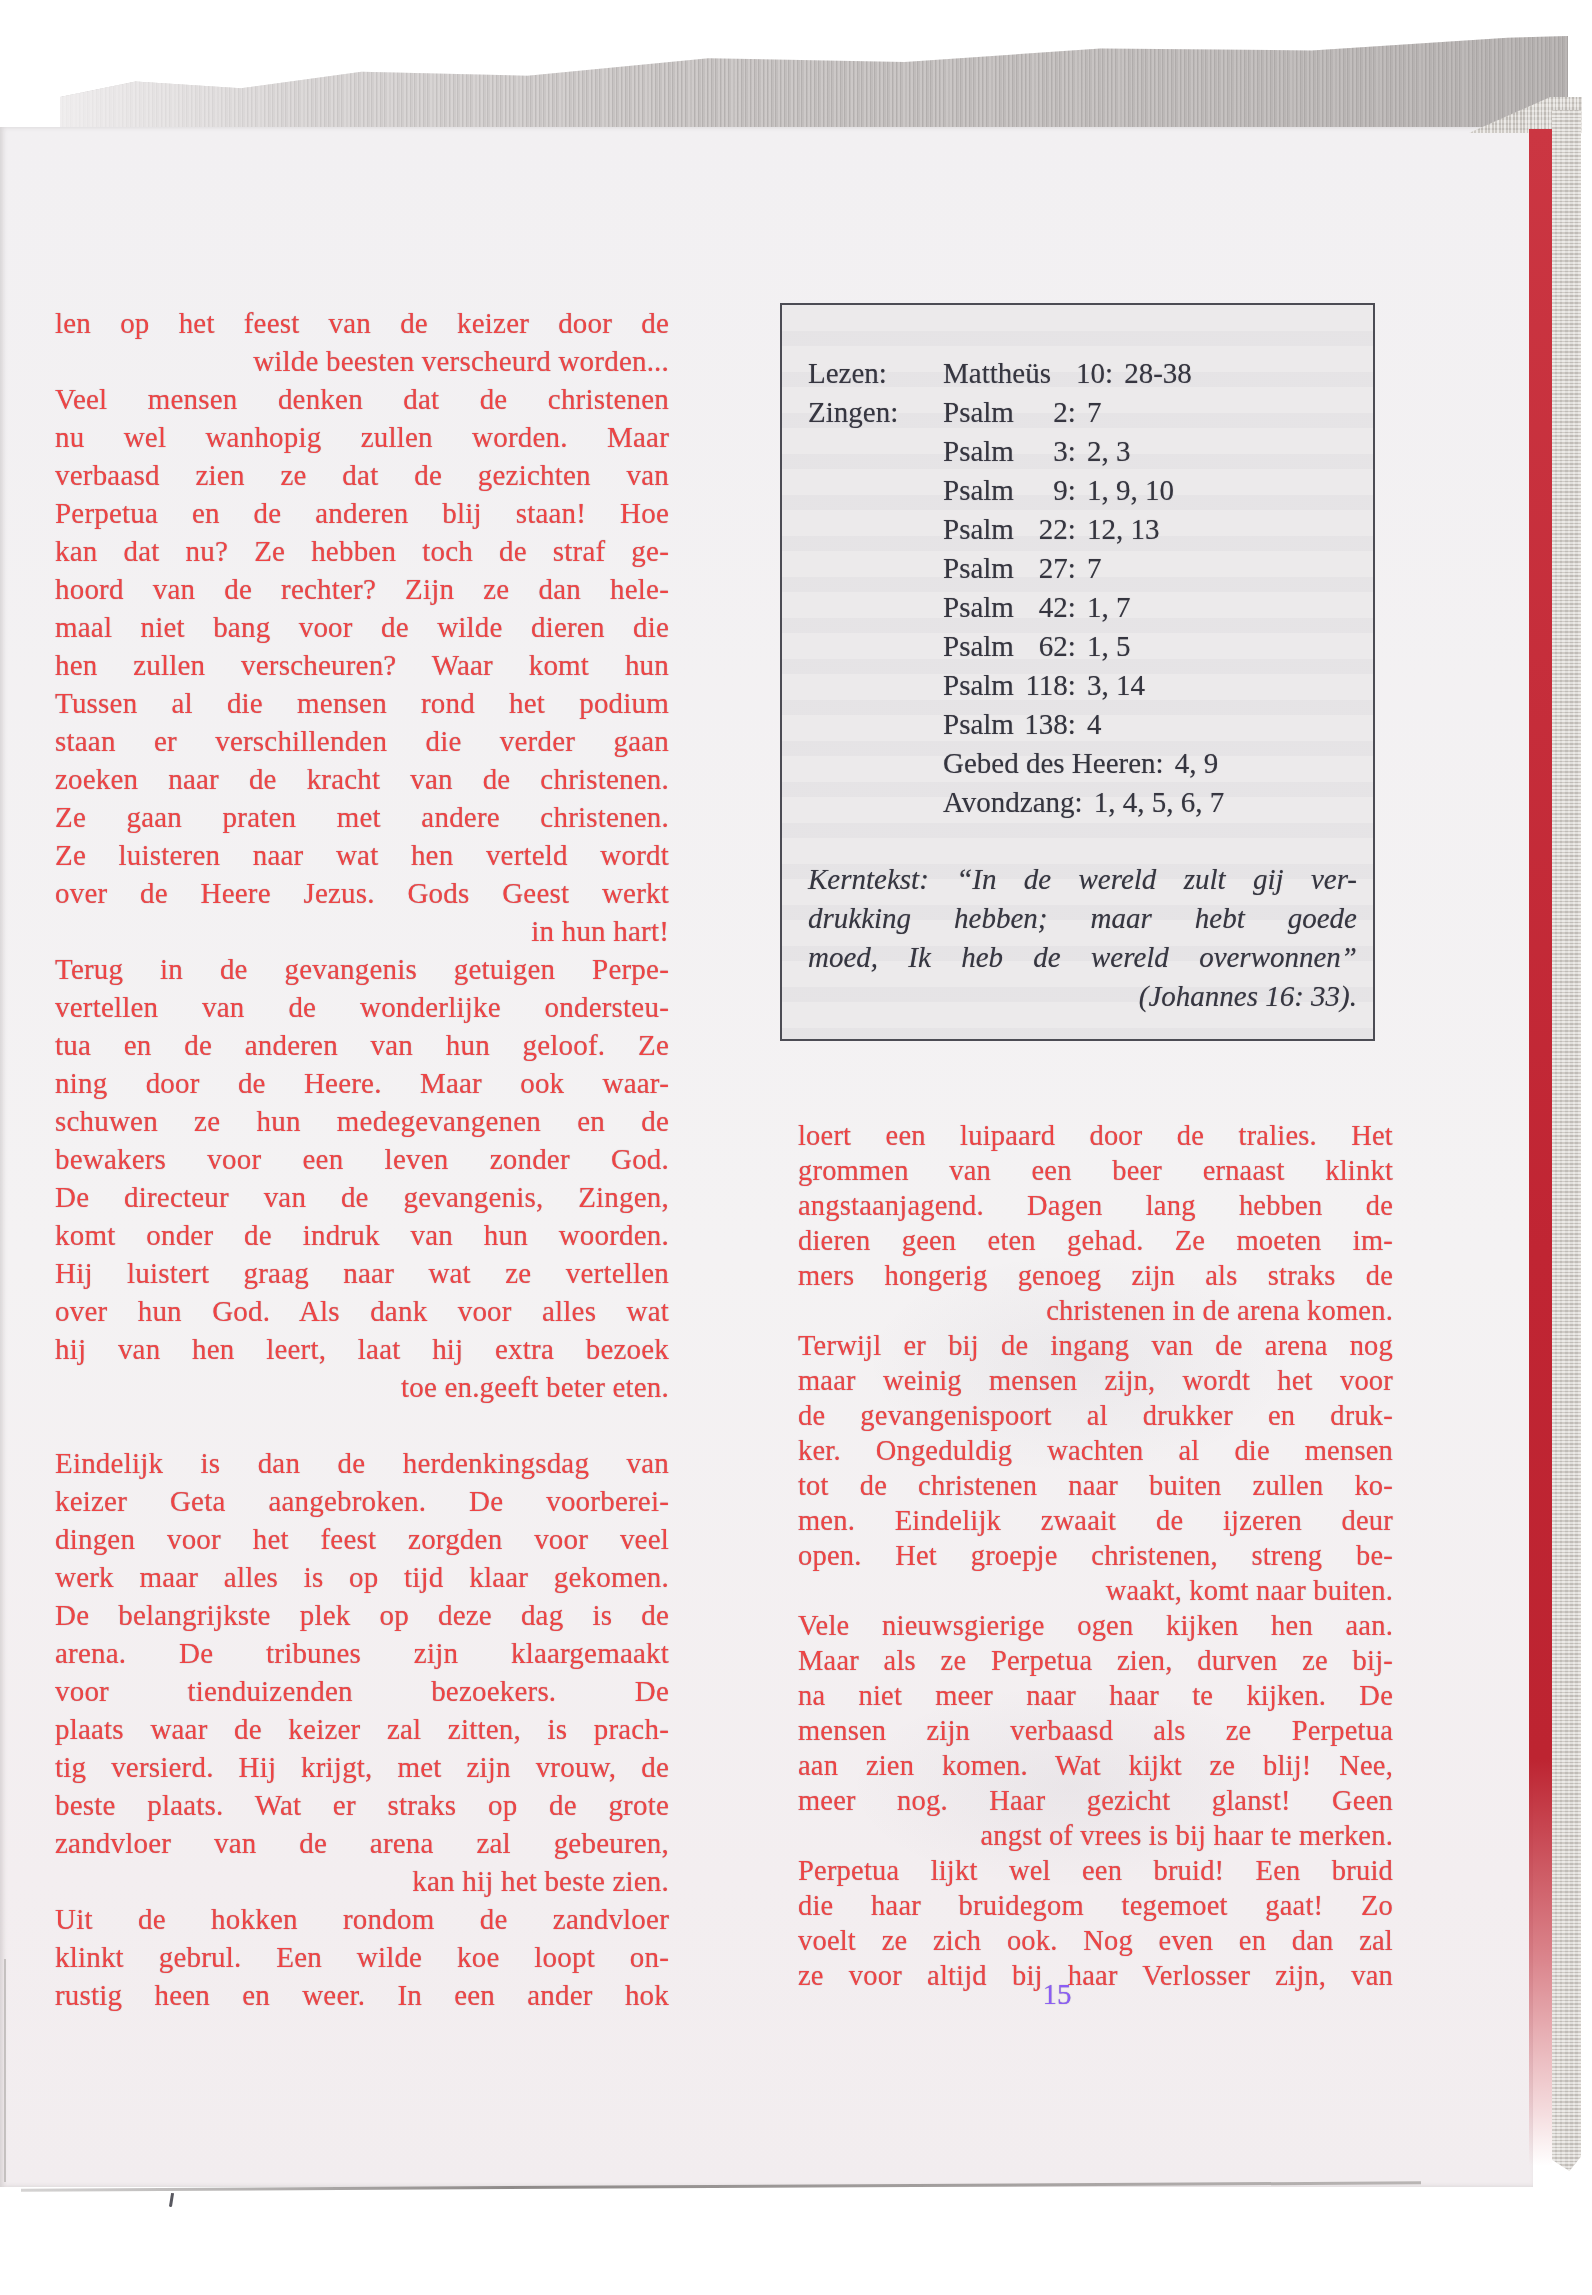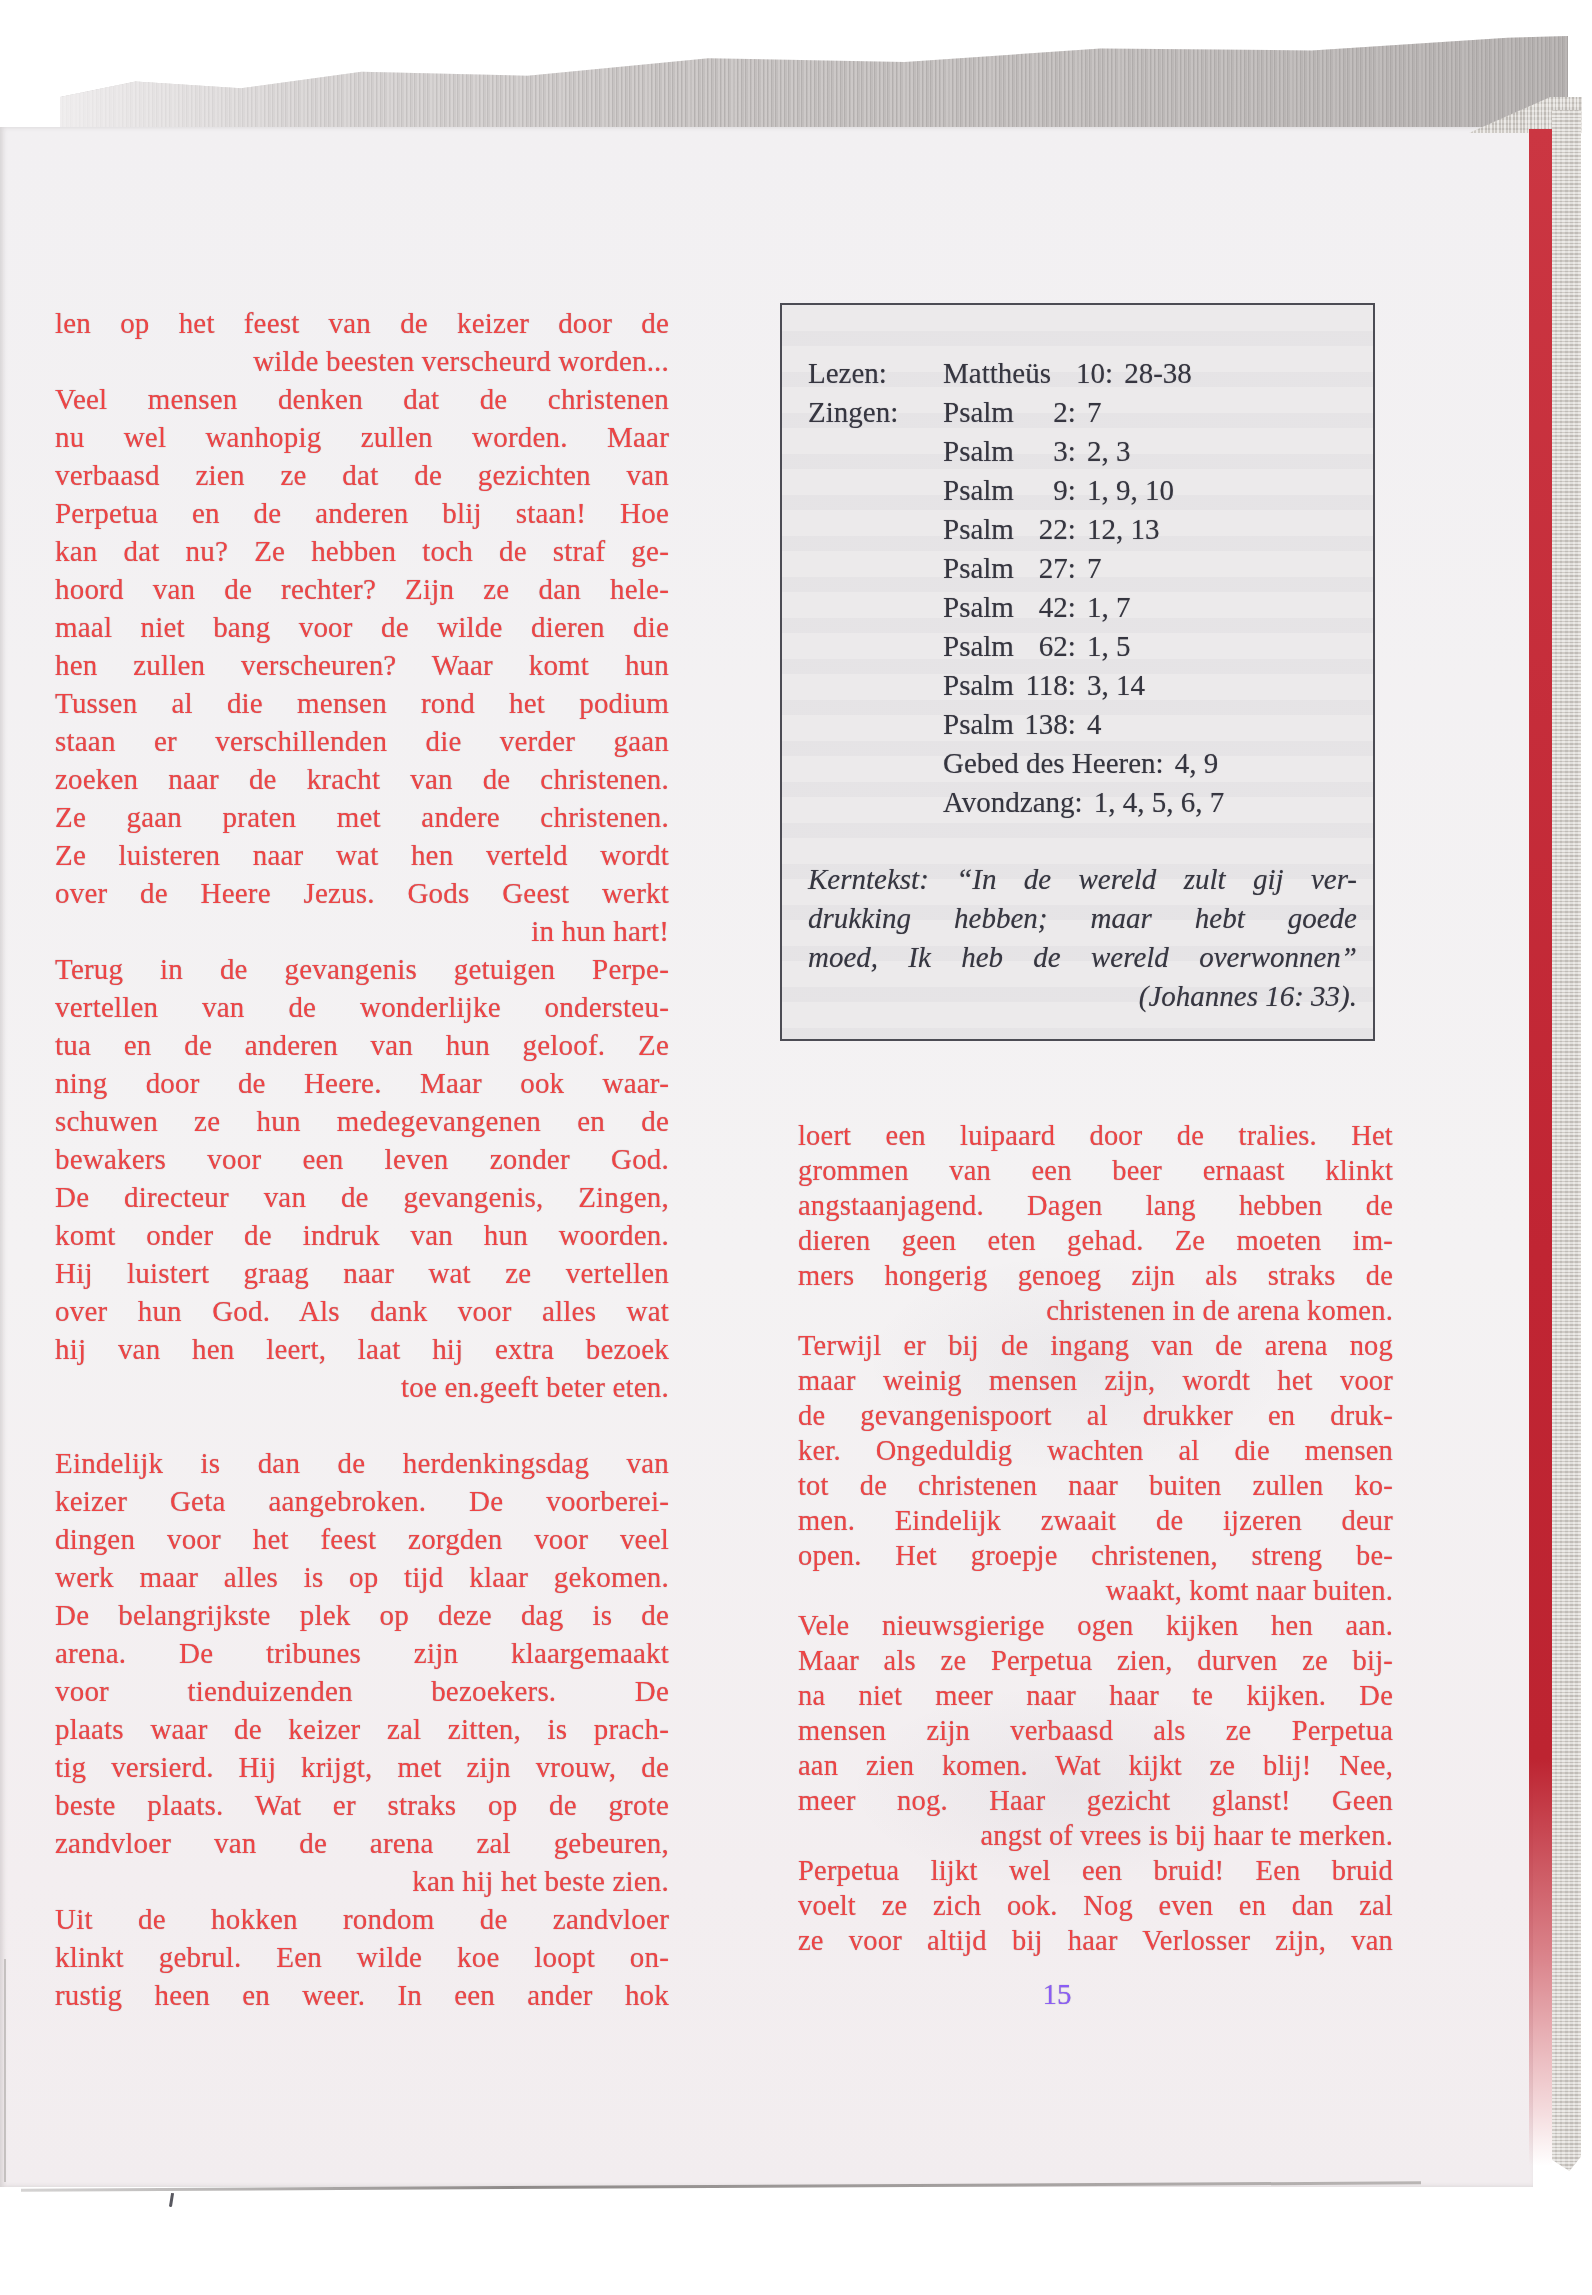--- a/index.html
+++ b/index.html
@@ -191,20 +191,21 @@
       <div class="line just">open. Het groepje christenen, streng be-</div>
       <div class="line end">waakt, komt naar buiten.</div>
       <div class="line just">Vele nieuwsgierige ogen kijken hen aan.</div>
       <div class="line just">Maar als ze Perpetua zien, durven ze bij-</div>
       <div class="line just">na niet meer naar haar te kijken. De</div>
       <div class="line just">mensen zijn verbaasd als ze Perpetua</div>
       <div class="line just">aan zien komen. Wat kijkt ze blij! Nee,</div>
       <div class="line just">meer nog. Haar gezicht glanst! Geen</div>
       <div class="line end">angst of vrees is bij haar te merken.</div>
       <div class="line just">Perpetua lijkt wel een bruid! Een bruid</div>
+      <div class="line just">die haar bruidegom tegemoet gaat! Zo</div>
       <div class="line just">voelt ze zich ook. Nog even en dan zal</div>
       <div class="line just">ze voor altijd bij haar Verlosser zijn, van</div>
     </div>
 
   <div id="page-number">15</div>
 
   <div id="page-bottom-edge"></div>
   <div id="paper-left-edge"></div>
   <div id="pen-mark"></div>
 </div>

